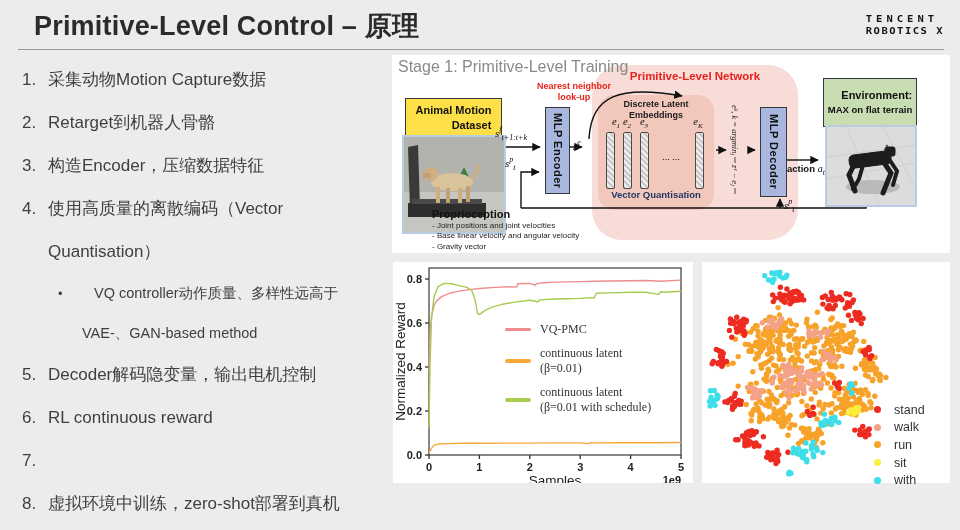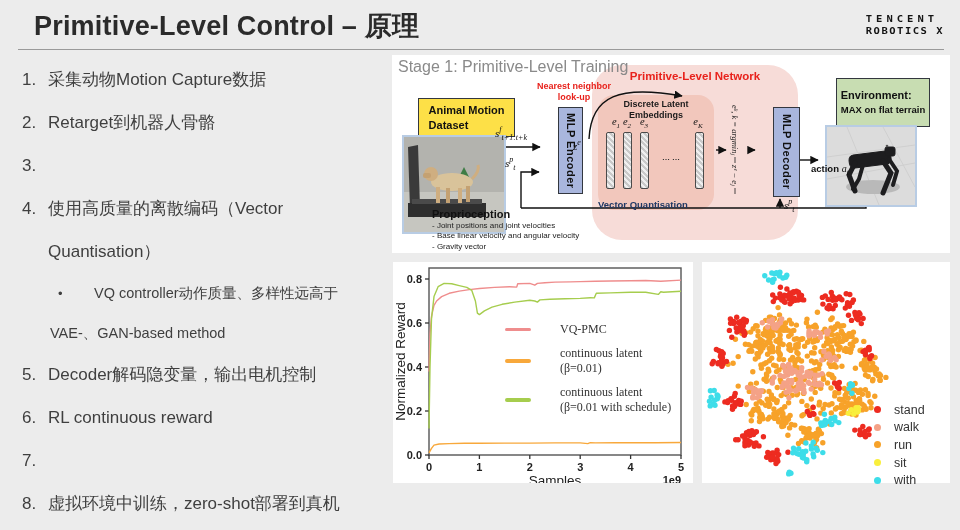--- a/index.html
+++ b/index.html
@@ -13,21 +13,21 @@
   .logo .l1{letter-spacing:4px;}
   .logo .l2{letter-spacing:1.5px;}
   
   .bullets{position:absolute;left:0;top:58px;width:392px;}
   .bl{display:flex;align-items:center;height:43px;font-size:17px;white-space:nowrap;color:#3f3f3f;}
   .bl .mk{flex:0 0 26px;text-align:left;}
   .bl.main{padding-left:22px;}
   .bl.cont{padding-left:48px;}
   .bl.sub{padding-left:58px;height:40px;font-size:14.5px;}
   .bl.sub .mk{flex:0 0 36px;font-size:13px;}
-  .bl.subcont{padding-left:50px;height:40px;font-size:14.5px;}
+  .bl.subcont{padding-left:82px;height:40px;font-size:14.5px;}
   
   .panel{position:absolute;background:#fff;}
   #diagram{left:392px;top:55px;width:558px;height:198px;}
   #linechart{left:393px;top:262px;width:300px;height:221px;}
   #tsne{left:702px;top:262px;width:248px;height:221px;}
   
   .stage{position:absolute;left:6px;top:3px;font-size:16px;color:#8a8a8a;}
   .blob-outer{position:absolute;left:200px;top:10px;width:206px;height:175px;background:#f7dcd8;border-radius:30px;}
   .blob-inner{position:absolute;left:206px;top:40px;width:116px;height:115px;background:#f2c7bc;border-radius:16px;}
   .net-label{position:absolute;left:200px;top:15px;width:206px;text-align:center;
@@ -35,23 +35,23 @@
   .nn-label{position:absolute;left:140px;top:26px;width:84px;text-align:center;
             font-size:9px;font-weight:bold;color:#e8221c;line-height:1.2;}
   .emb-title{position:absolute;left:206px;top:44px;width:116px;text-align:center;
              font-size:9px;font-weight:bold;color:#1c1c1c;line-height:1.2;}
   .code-bar{position:absolute;width:7px;height:55px;top:77px;border:1px solid #4a4a4a;border-radius:2px;
             background:repeating-linear-gradient(45deg,#c9c9c9 0 2px,#efefef 2px 4px);}
   .code-lab{position:absolute;top:61px;width:16px;text-align:center;font-family:"Liberation Serif",serif;
             font-style:italic;font-size:10.5px;color:#111;}
   .code-lab sub{font-size:7px;}
   .emb-dots{position:absolute;left:258px;top:98px;width:42px;text-align:center;font-size:8px;font-weight:bold;color:#333;}
-  .vq-label{position:absolute;left:206px;top:144px;width:116px;
+  .vq-label{position:absolute;left:206px;top:134px;width:116px;text-align:center;
             font-size:9.5px;font-weight:bold;color:#203864;}
-  .dbox{position:absolute;border:1.5px solid #33373f;display:flex;align-items:center;justify-content:center;text-align:left;margin-left:13px;}
+  .dbox{position:absolute;border:1.5px solid #33373f;display:flex;align-items:center;justify-content:center;text-align:right;}
   .dataset-box{left:13px;top:43px;width:95px;height:37px;background:#fde047;font-size:11px;font-weight:bold;color:#111;line-height:1.3;}
   .mlp{background:#a9b6dd;writing-mode:vertical-rl;font-size:11px;font-weight:bold;color:#111;letter-spacing:.5px;}
   .enc{left:153px;top:52px;width:23px;height:85px;}
   .dec{left:368px;top:52px;width:25px;height:88px;}
   .env-box{left:431px;top:23px;width:92px;height:47px;background:#c8ddb2;font-size:11px;font-weight:bold;color:#111;line-height:1.25;}
   .env-box .sub2{font-size:9.5px;}
   .photo{position:absolute;border:2px solid #b8cce4;}
   .dog{left:10px;top:80px;width:100px;height:95px;}
   .robot{left:433px;top:70px;width:88px;height:78px;}
   .mvar{position:absolute;font-family:"Liberation Serif",serif;font-style:italic;font-size:11px;color:#111;white-space:nowrap;}
@@ -60,21 +60,21 @@
   .formula{position:absolute;left:338px;top:50px;height:95px;writing-mode:vertical-rl;
            font-family:"Liberation Serif",serif;font-style:italic;font-size:8.5px;color:#222;white-space:nowrap;}
   .proprio{position:absolute;left:40px;top:153px;line-height:1.15;}
   .proprio .pt{font-size:11px;font-weight:bold;color:#111;}
   .proprio .pi{font-size:8px;color:#222;line-height:1.35;}
   .dsvg{position:absolute;left:0;top:0;}
   
   .lc-legend{position:absolute;left:112px;top:60px;font-family:"Liberation Serif",serif;font-size:12px;color:#333;}
   .lc-row{display:flex;align-items:center;margin-bottom:9px;}
   .lc-sw{width:26px;height:3.5px;border-radius:2px;margin-right:9px;flex:0 0 26px;}
-  .lc-txt{line-height:1.25;margin-left:20px;}
+  .lc-txt{line-height:1.25;}
   
   .ts-legend{position:absolute;left:172px;top:139px;font-size:12.5px;color:#333;}
   .ts-row{display:flex;align-items:center;height:17.6px;}
   .ts-dot{width:7px;height:7px;border-radius:50%;margin-right:13px;flex:0 0 7px;}
 </style>
 </head>
 <body>
 
 <div class="slide">
 
@@ -89,20 +89,21 @@
     <div class="bl main">
         <span class="mk">1.</span>
         <span>采集动物Motion Capture数据</span>
       </div>
     <div class="bl main">
         <span class="mk">2.</span>
         <span>Retarget到机器人骨骼</span>
       </div>
     <div class="bl main">
         <span class="mk">3.</span>
+        <span>构造Encoder，压缩数据特征</span>
       </div>
     <div class="bl main">
         <span class="mk">4.</span>
         <span>使用高质量的离散编码（Vector</span>
       </div>
     <div class="bl cont">
         <span>Quantisation）</span>
       </div>
     <div class="bl sub">
         <span class="mk">•</span>
@@ -219,21 +220,21 @@
           <path d="M56,34 L64,46 L56,66" stroke-width="5" fill="none" stroke-linecap="round"></path>
           <path d="M62,32 L70,44 L66,58" stroke-width="4" fill="none" stroke-linecap="round"></path>
         </g>
         <circle cx="60" cy="19" r="1.3" fill="#555"></circle>
       </svg>
     </div>
 
     <span class="mvar" style="left:103px;top:70px;"><i>s</i><sup>f</sup><sub>t+1:t+k</sub></span>
     <span class="mvar" style="left:113px;top:100px;"><i>s</i><sup>p</sup><sub>t</sub></span>
     <span class="mvar" style="left:181px;top:83px;"><i>z</i><sup>e</sup></span>
-    <span class="mvar" style="left:395px;top:108px;font-size:10px;padding-left:24px;"><span style="font-style:normal;font-family:'Liberation Sans',sans-serif;font-weight:bold;font-size:9.5px;">action </span><i>a</i><sub>t</sub></span>
+    <span class="mvar" style="left:395px;top:108px;font-size:10px;"><span style="font-style:normal;font-family:'Liberation Sans',sans-serif;font-weight:bold;font-size:9.5px;">action </span><i>a</i><sub>t</sub></span>
     <span class="mvar" style="left:392px;top:142px;"><i>s</i><sup>p</sup><sub>t</sub></span>
 
     <div class="proprio">
       <div class="pt">Proprioception</div>
       <div class="pi">- Joint positions and joint velocities</div>
       <div class="pi">- Base linear velocity and angular velocity</div>
       <div class="pi">- Gravity vector</div>
     </div>
   </div>
 

